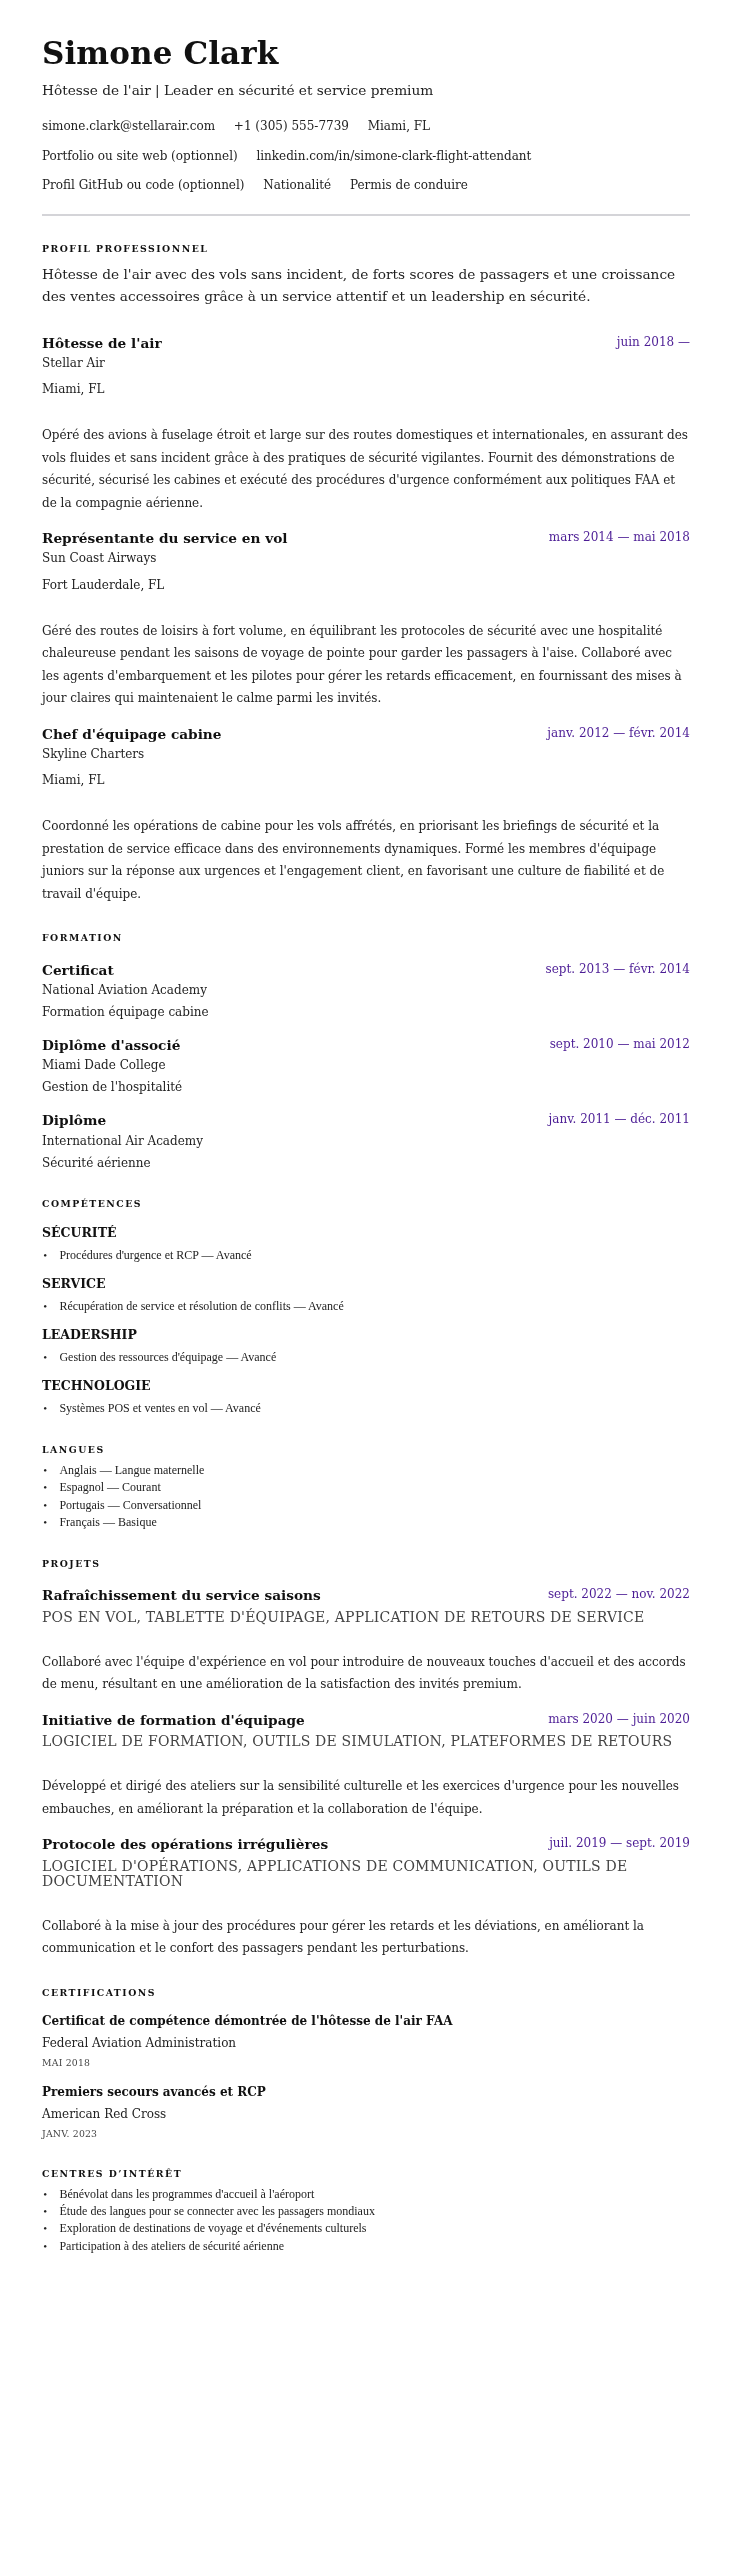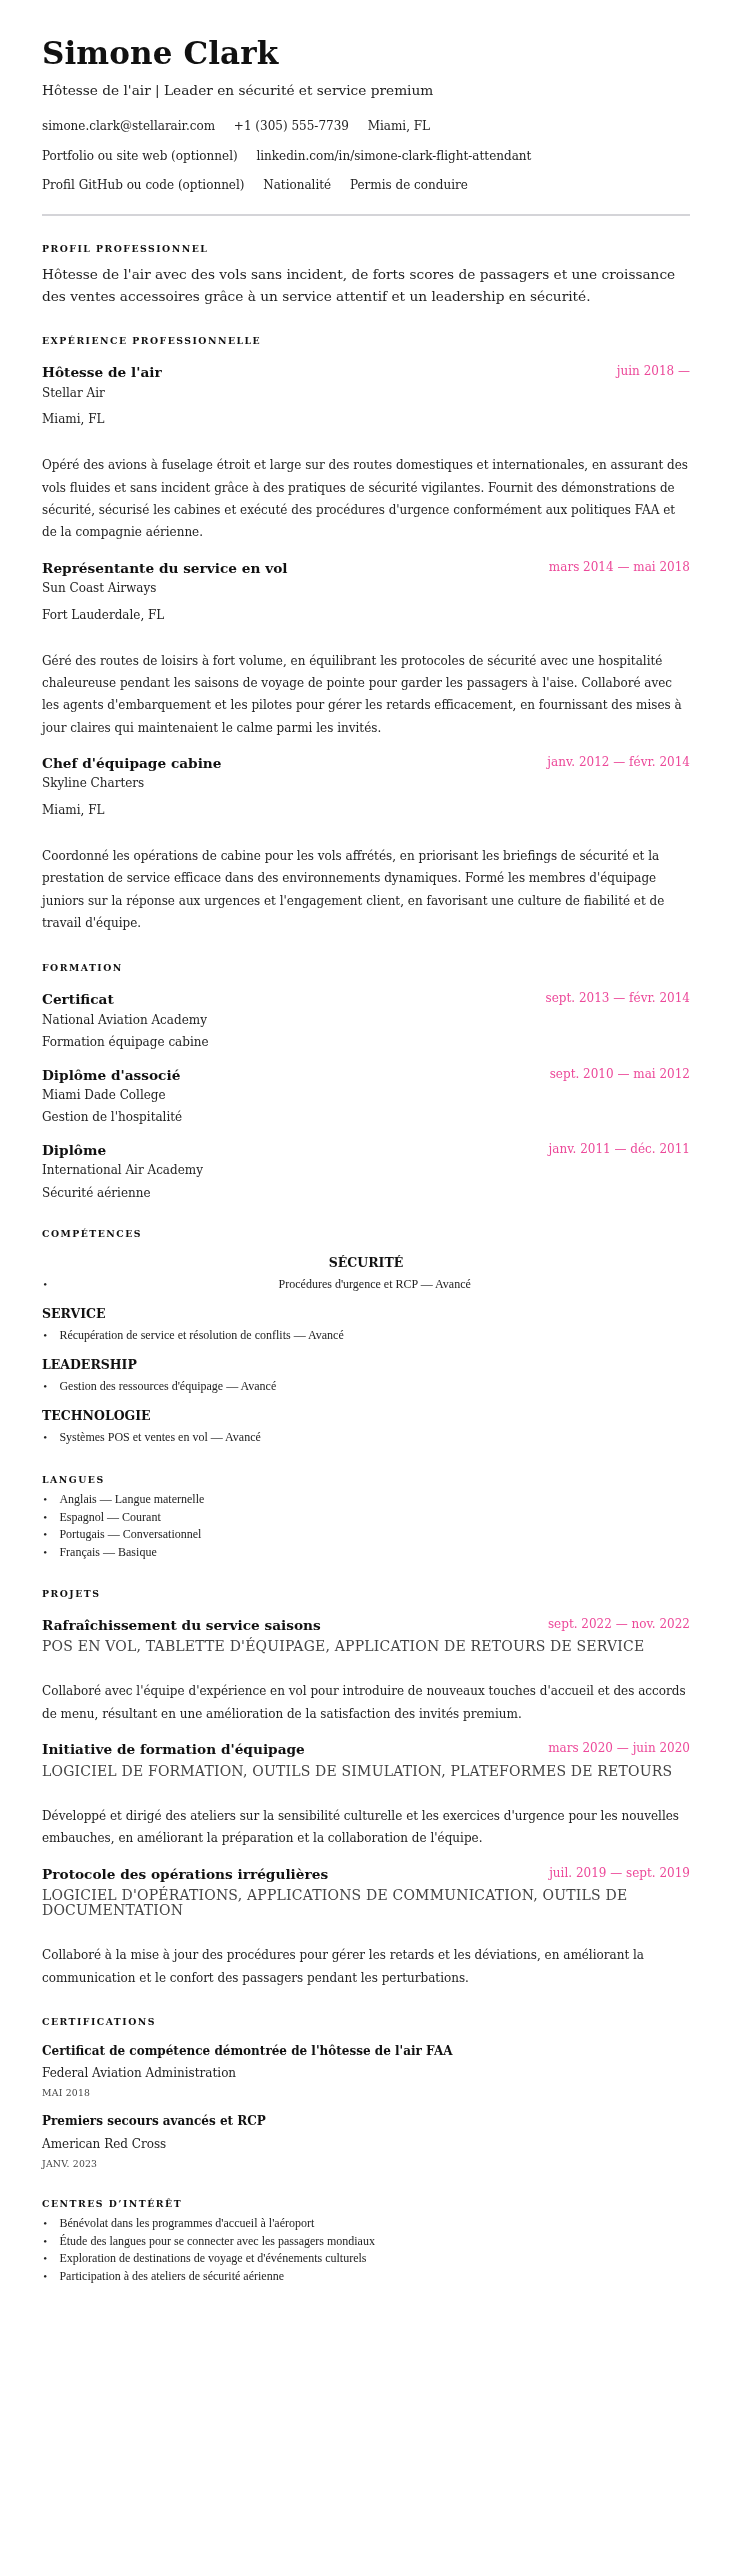--- a/index.html
+++ b/index.html
@@ -20,30 +20,30 @@
   .divider { height: 1.2px; background: #d4d4d8; margin-top: 21px; }
 
   .section { margin-top: 26px; }
   .section-title { font-size: 9.3px; font-weight: bold; letter-spacing: 1.5px; text-transform: uppercase; line-height: 13.7px; color: #111; }
   .profile-text { font-size: 13.7px; line-height: 22.4px; margin-top: 7.5px; color: #1f1f1f; }
 
   .entry { margin-top: 15px; }
   .entry:first-of-type { margin-top: 16px; }
   .entry-head { display: flex; justify-content: space-between; align-items: flex-start; }
   .entry-title { font-size: 13.7px; font-weight: bold; line-height: 18.7px; color: #111; }
-  .entry-date { font-size: 12px; line-height: 16px; color: #ec4899; white-space: nowrap; }
+  .entry-date { font-size: 12px; line-height: 16px; color: #4c1d95; white-space: nowrap; }
   .entry-sub { font-size: 12px; line-height: 16px; color: #222; margin-top: 2.5px; }
   .entry-sub2 { font-size: 12px; line-height: 16px; color: #222; margin-top: 10.6px; }
   .entry-desc { font-size: 12px; line-height: 22.4px; color: #222; margin-top: 27px; }
 
   .edu .entry { margin-top: 16px; }
   .edu .entry-sub2 { margin-top: 6.2px; }
 
   .skill-group { margin-top: 11.2px; }
-  .skill-group:first-of-type { margin-top: 13.7px; text-align: center; }
+  .skill-group:first-of-type { margin-top: 13.7px; }
   .skill-group-title { font-size: 12.5px; font-weight: bold; line-height: 17.4px; color: #111; }
   ul.bullets { list-style: none; margin-top: 5px; }
   ul.bullets li { position: relative; padding-left: 17.4px; font-size: 12px; line-height: 17.4px; color: #222; font-family: Liberation Serif, serif; }
   ul.bullets li::before { content: "•"; position: absolute; left: 1.2px; top: 0; font-size: 11.2px; color: #222; }
   .lang-list, .interest-list { margin-top: 8.7px; }
   .lang-list li, .interest-list li { line-height: 22.4px; }
 
   .proj .entry { margin-top: 15px; }
   .proj-tech { font-size: 14px; line-height: 15px; color: #444; text-transform: uppercase; margin-top: 5px; letter-spacing: 0.2px; }
   .proj .entry-desc { margin-top: 26px; }
@@ -79,21 +79,20 @@
     </div>
     <div class="divider"></div>
   </header>
 
   <section class="section">
     <h2 class="section-title">PROFIL PROFESSIONNEL</h2>
     <p class="profile-text">Hôtesse de l'air avec des vols sans incident, de forts scores de passagers et une croissance des ventes accessoires grâce à un service attentif et un leadership en sécurité.</p>
   </section>
 
   <section class="section">
-    <h2 class="section-title">EXPÉRIENCE PROFESSIONNELLE</h2>
 
     <div class="entry">
       <div class="entry-head">
         <div class="entry-title">Hôtesse de l'air</div>
         <div class="entry-date">juin 2018 —</div>
       </div>
       <div class="entry-sub">Stellar Air</div>
       <div class="entry-sub2">Miami, FL</div>
       <p class="entry-desc">Opéré des avions à fuselage étroit et large sur des routes domestiques et internationales, en assurant des vols fluides et sans incident grâce à des pratiques de sécurité vigilantes. Fournit des démonstrations de sécurité, sécurisé les cabines et exécuté des procédures d'urgence conformément aux politiques FAA et de la compagnie aérienne.</p>
     </div>

